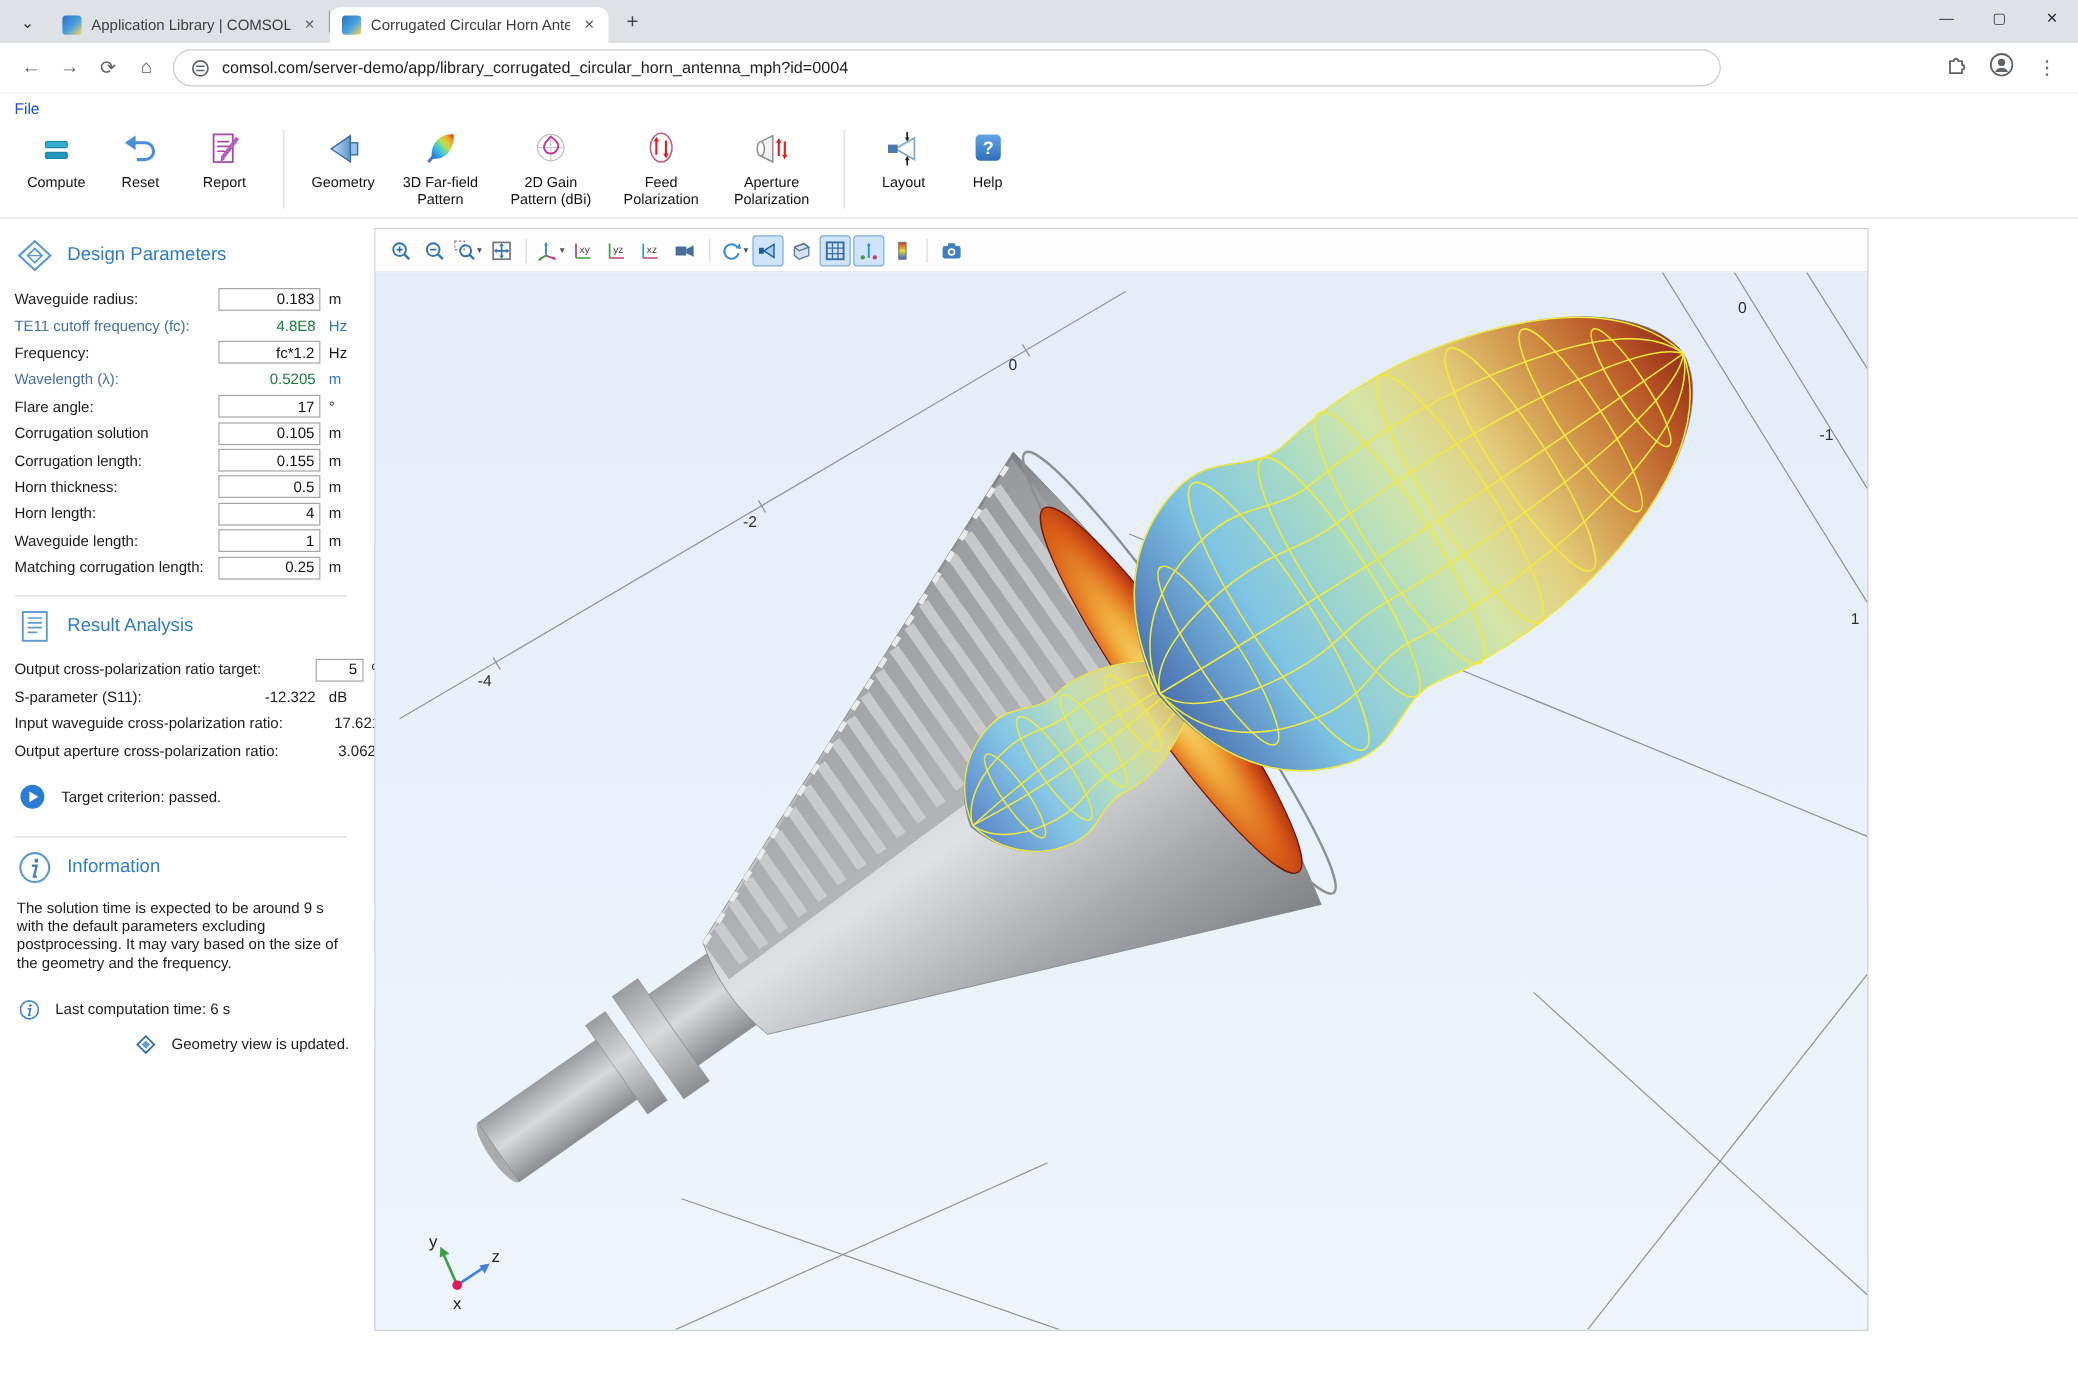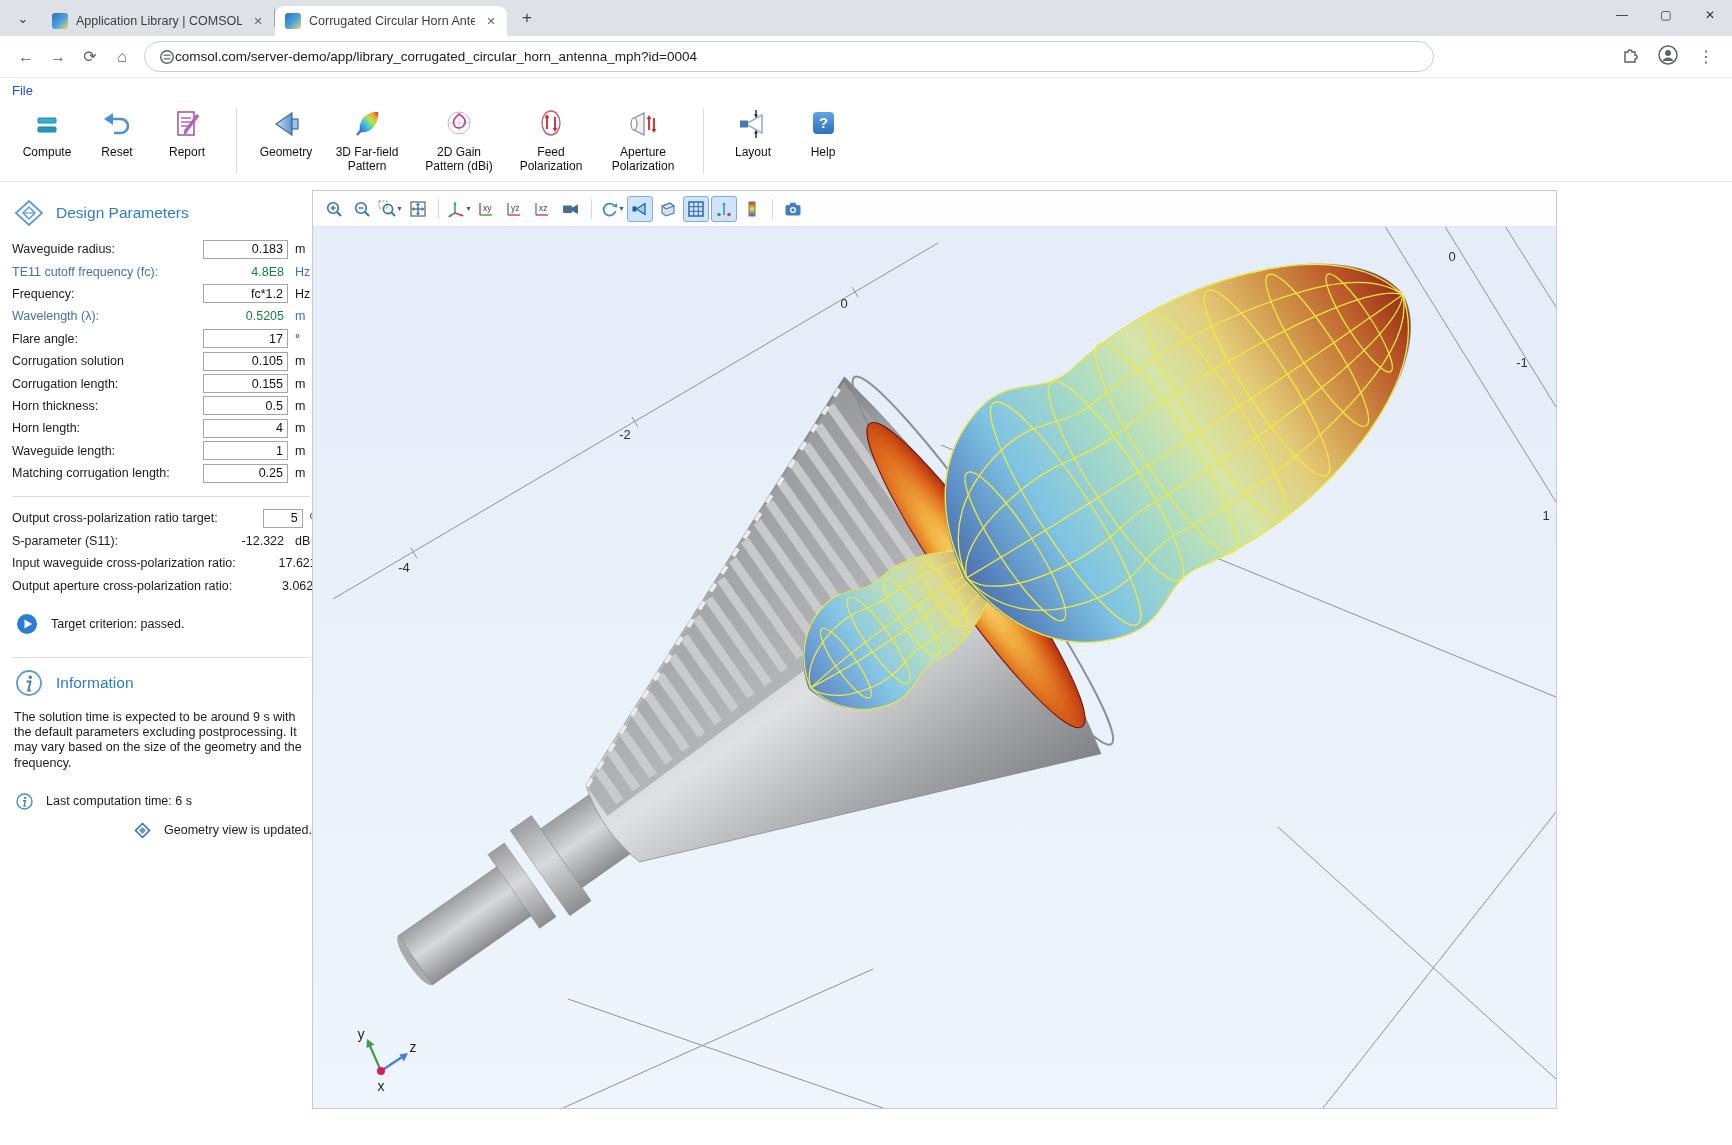--- a/index.html
+++ b/index.html
@@ -24,39 +24,39 @@
     color:#444; margin:0 0 4px 6px; cursor:pointer; }
   .wincontrols { margin-left:auto; display:flex; align-items:flex-start; height:36px; }
   .winbtn { width:44px; height:30px; border:none; background:transparent; font-size:12px;
     color:#333; cursor:pointer; }
 
   .navbar { position:absolute; left:0; top:36px; width:1732px; height:42px; background:#fff;
     display:flex; align-items:center; padding:0 10px; border-bottom:1px solid #e6e8ea; }
   .navbtn { width:32px; height:32px; border:none; background:transparent; border-radius:50%;
     font-size:16px; color:#5f6368; cursor:pointer; flex:none; }
   .omnibox { flex:1; max-width:1290px; height:31px; margin-left:6px; border:1px solid #c9ccd1;
-    border-radius:16px; display:flex; align-items:center; padding:0 14px; background:#fff; }
+    border-radius:16px; display:flex; align-items:center; padding:0 14px; gap:10px; background:#fff; }
   .omnibox .url { font-size:13.5px; color:#202124; }
   .nav-right { margin-left:auto; display:flex; align-items:center; gap:6px; }
 
   
   .app { position:absolute; left:0; top:78px; width:1732px; height:1067px; background:#fff; }
   .menubar { padding:5px 0 3px 12px; font-size:13px; color:#1d4ed8; height:24px; }
   .ribbon { display:flex; align-items:flex-start; padding:4px 0 0 12px; height:80px;
     border-bottom:1px solid #e4e4e4; }
   .rbtn { min-width:70px; max-width:92px; padding:0 6px; display:flex; flex-direction:column;
     align-items:center; gap:3px; font-size:12px; line-height:1.2; text-align:center; color:#111;
     background:transparent; border:none; cursor:pointer; }
   .rbtn svg { flex:none; }
   .rsep { width:1px; height:66px; background:#dcdcdc; margin:2px 14px 0; }
 
   .main { position:absolute; left:0; top:104px; width:1732px; height:963px; }
 
   
-  .panel { position:absolute; left:0; top:2px; width:312px; padding:6px 0 0 12px; }
+  .panel { position:absolute; left:0; top:2px; width:312px; padding:6px 21px 0 12px; }
   .sect-head { display:flex; align-items:center; gap:12px; margin:8px 0 10px 2px; }
   .sect-title { font-size:15.5px; color:#2e7cc3; }
   .prow { display:flex; align-items:center; height:22.4px; }
   .prow .plabel { flex:1; font-size:12.5px; color:#1b1b1b; white-space:nowrap; }
   .prow .plabel.blue { color:#48719c; }
   .pfield { width:85px; height:19px; border:1px solid #a6a6a6; font-size:12.5px; text-align:right;
     padding:0 4px; font-family:"Liberation Sans",sans-serif; color:#111; background:#fff; flex:none; }
   .pfield.narrow { width:40px; margin-left:45px; }
   .pvalue { width:85px; font-size:12.5px; text-align:right; padding-right:4px; flex:none; }
   .pvalue.blue { color:#15803d; }
@@ -322,20 +322,30 @@
         <span class="punit">m</span>
       </div>
       <div class="prow">
         <span class="plabel">Matching corrugation length:</span>
         <input class="pfield" value="0.25" style="">
         <span class="punit">m</span>
       </div>
 
       <div class="pdivider"></div>
 
+      <div class="sect-head">
+        <svg width="30" height="30">
+          <rect x="5" y="3" width="20" height="24" fill="none" stroke="#5e9bd3" stroke-width="1.6"></rect>
+          <line x1="9" y1="8" x2="21" y2="8" stroke="#5e9bd3" stroke-width="1.4"></line>
+          <line x1="9" y1="12" x2="21" y2="12" stroke="#5e9bd3" stroke-width="1.4"></line>
+          <line x1="9" y1="16" x2="21" y2="16" stroke="#5e9bd3" stroke-width="1.4"></line>
+          <line x1="9" y1="20" x2="17" y2="20" stroke="#5e9bd3" stroke-width="1.4"></line>
+        </svg>
+        <span class="sect-title">Result Analysis</span>
+      </div>
 
       <div class="prow">
         <span class="plabel">Output cross-polarization ratio target:</span>
         <input class="pfield narrow" value="5" style="">
         <span class="punit">%</span>
       </div>
       <div class="prow">
         <span class="plabel">S-parameter (S11):</span>
         <span class="pvalue">-12.322</span>
         <span class="punit">dB</span>

